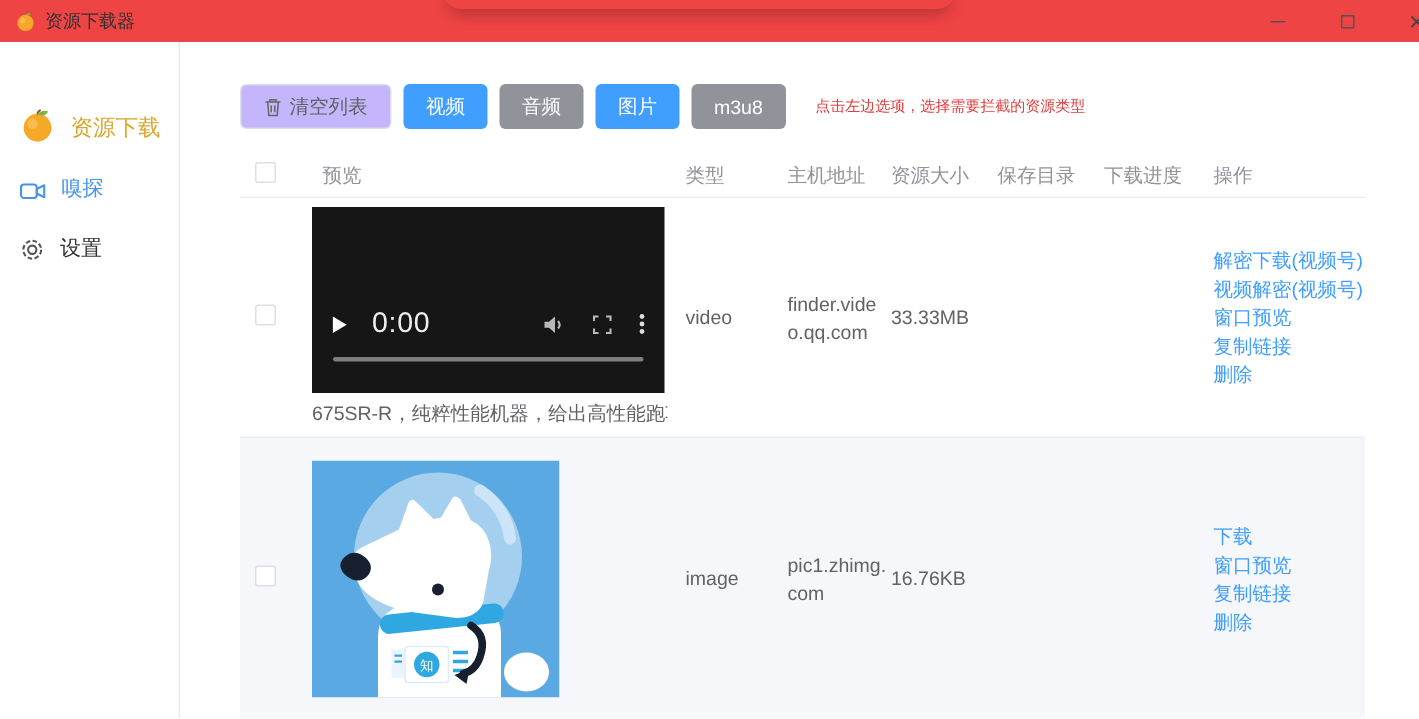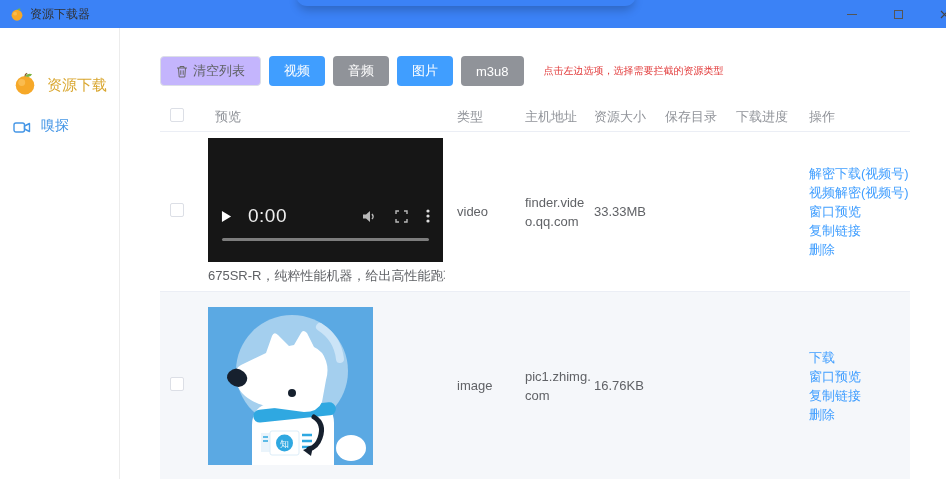--- a/index.html
+++ b/index.html
@@ -8,21 +8,21 @@
     width: 946px; height: 479px; overflow: hidden;
     background: #fff;
     font-family: "Liberation Sans", "DejaVu Sans", sans-serif;
     color: #606266;
   }
   .window { width: 946px; height: 479px; position: relative; background: #fff; }
 
   
   .titlebar {
     height: 28px; display: flex; align-items: center;
-    padding: 0 0 0 10px; position: relative; background: #3b82f6;
+    padding: 0 0 0 10px; position: relative; background: #ef4444;
   }
   .titlebar-left { display: flex; align-items: center; gap: 6px; }
   .app-title { font-size: 12px; color: #303133; }
   .top-shadow {
     position: absolute; left: 296px; top: -16px; width: 340px; height: 22px;
     border-radius: 14px; box-shadow: 0 6px 10px -2px rgba(0,0,0,0.22);
     pointer-events: none;
   }
   .win-controls { margin-left: auto; display: flex; align-items: center; gap: 32px; margin-right: -5px; }
   .win-btn { width: 14px; height: 14px; display: flex; align-items: center; justify-content: center; cursor: pointer; }
@@ -142,20 +142,29 @@
       </div>
       <div class="side-item">
         <span style="display:flex;">
           <svg width="18" height="15" viewBox="0 0 18 14">
             <rect x="1" y="2.5" width="10.5" height="9" rx="2" fill="none" stroke="#4596E6" stroke-width="1.4"></rect>
             <path d="M11.5,5.5 L16.5,3 V11 L11.5,8.5 Z" fill="none" stroke="#4596E6" stroke-width="1.4" stroke-linejoin="round"></path>
           </svg>
         </span>
         <span class="side-label blue">嗅探</span>
       </div>
+      <div class="side-item">
+        <span style="display:flex;">
+          <svg width="17" height="17" viewBox="0 0 16 16">
+            <circle cx="8" cy="8" r="2.6" fill="none" stroke="#555" stroke-width="1.3"></circle>
+            <circle cx="8" cy="8" r="5.6" fill="none" stroke="#555" stroke-width="1.3" stroke-dasharray="2.9 1.5"></circle>
+          </svg>
+        </span>
+        <span class="side-label dark">设置</span>
+      </div>
     </aside>
 
     <main class="main">
 
       <div class="toolbar">
         <button class="btn btn-plain">
           <span style="display:flex;">
             <svg width="12" height="13" viewBox="0 0 12 13">
                 <path fill="none" stroke="#666" stroke-width="1" d="M1,3 H11 M4,3 V1.5 H8 V3 M2.5,3 L3.2,12 H8.8 L9.5,3 M4.8,5.3 V9.8 M7.2,5.3 V9.8"></path>
               </svg>

